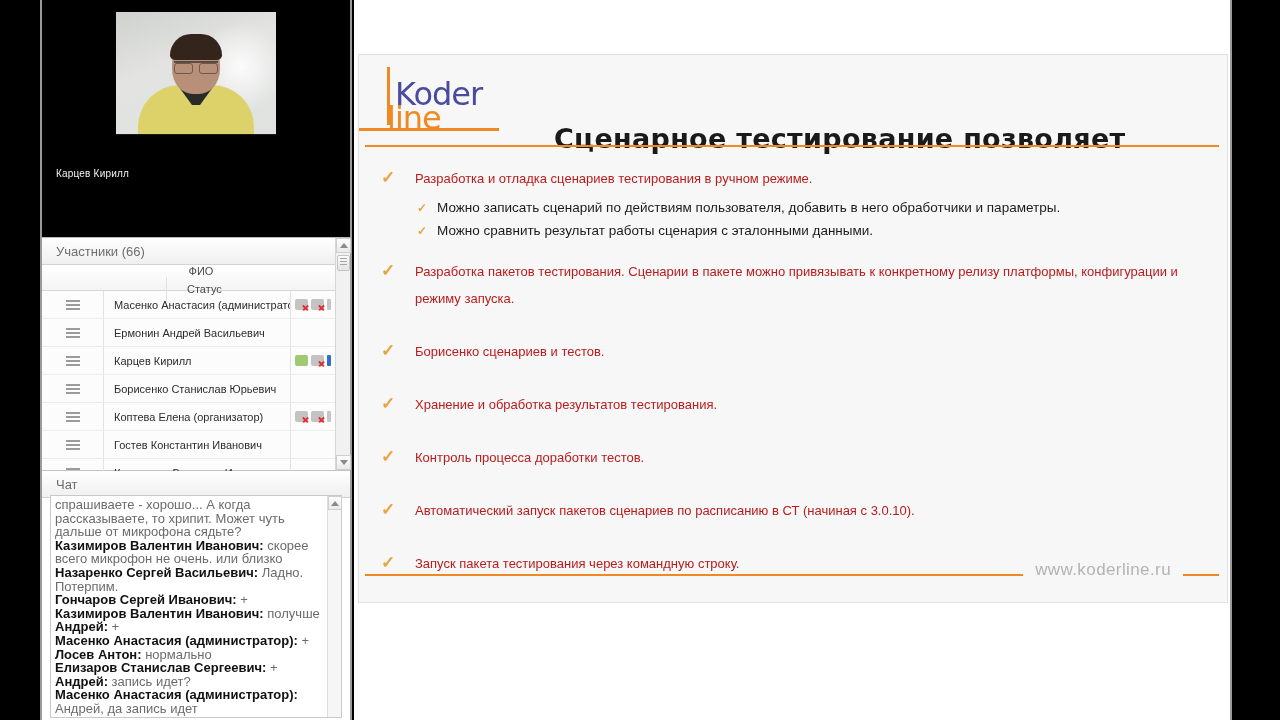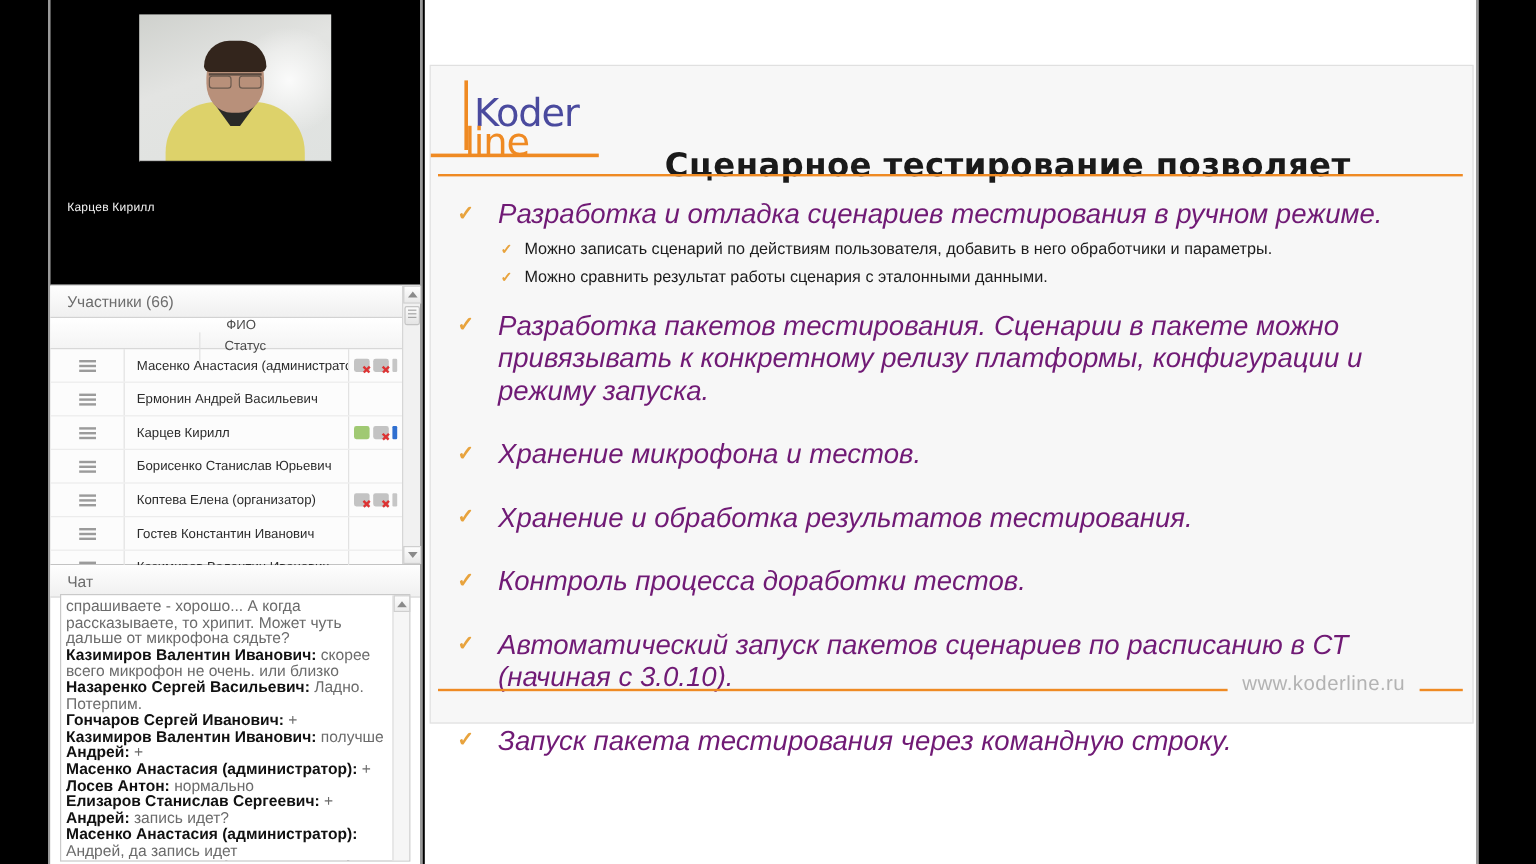--- a/index.html
+++ b/index.html
@@ -195,21 +195,21 @@
     letter-spacing: .3px;
     margin-top: 46px;
   }
   .title-rule {
     position:absolute; left:6px; right:8px; top:90px; height:2px; background:#ef8a23;
   }
 
   .bullets { position:absolute; left:22px; right:14px; top:110px; }
   .b1 { display:flex; align-items:flex-start; margin-bottom: 6px; }
   .b1 .chk { flex: 0 0 34px; color:#e8a33d; font-size:17px; line-height:26px; font-weight:bold;}
-  .b1 .txt { font-size:23px; color:#701a75; line-height:27px;font-style:italic; }
+  .b1 .txt { font-size:13px; color:#b91c1c; line-height:27px; }
   .b2 { display:flex; align-items:flex-start; margin: 0 0 3px 36px; }
   .b2 .chk { flex:0 0 20px; color:#e8a33d; font-size:12px; line-height:20px; font-weight:bold;}
   .b2 .txt { font-size:13.5px; color:#1c1c1c; line-height:20px; }
   .gap-lg { height: 20px; }
   .gap-md { height: 14px; }
 
   .slide-footer {
     position:absolute; left:6px; right:8px; bottom:26px;
   }
   .footer-rule { height:2px; background:#ef8a23; }
@@ -434,21 +434,21 @@
             <span class="txt">Можно сравнить результат работы сценария с эталонными данными.</span>
           </div>
           <div class="gap-md"></div>
           <div class="b1">
             <span class="chk">✓</span>
             <span class="txt">Разработка пакетов тестирования. Сценарии в пакете можно привязывать к конкретному релизу платформы, конфигурации и режиму запуска.</span>
           </div>
           <div class="gap-lg"></div>
           <div class="b1">
             <span class="chk">✓</span>
-            <span class="txt">Хранение микрофона и тестов.</span>
+            <span class="txt">Борисенко сценариев и тестов.</span>
           </div>
           <div class="gap-lg"></div>
           <div class="b1">
             <span class="chk">✓</span>
             <span class="txt">Хранение и обработка результатов тестирования.</span>
           </div>
           <div class="gap-lg"></div>
           <div class="b1">
             <span class="chk">✓</span>
             <span class="txt">Контроль процесса доработки тестов.</span>

